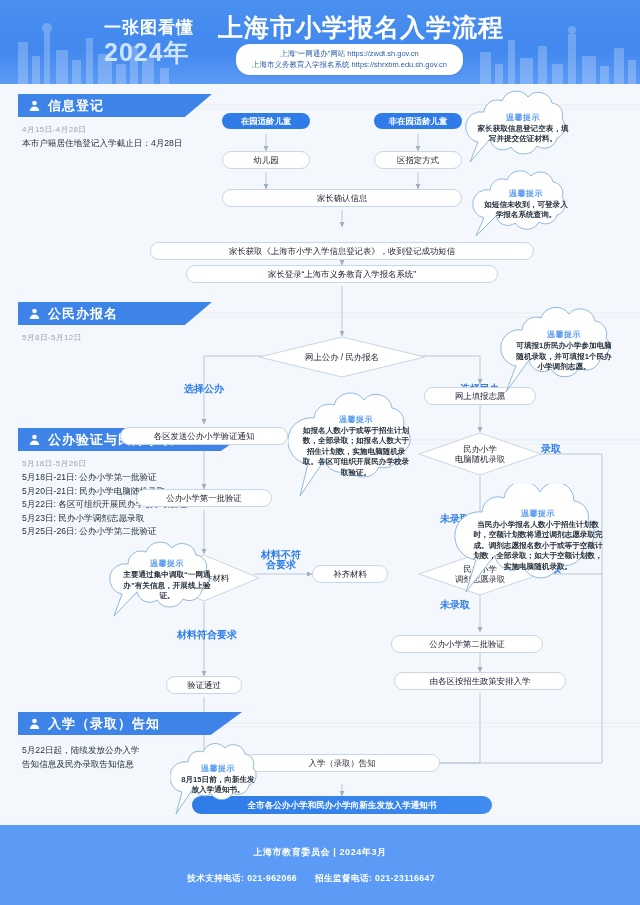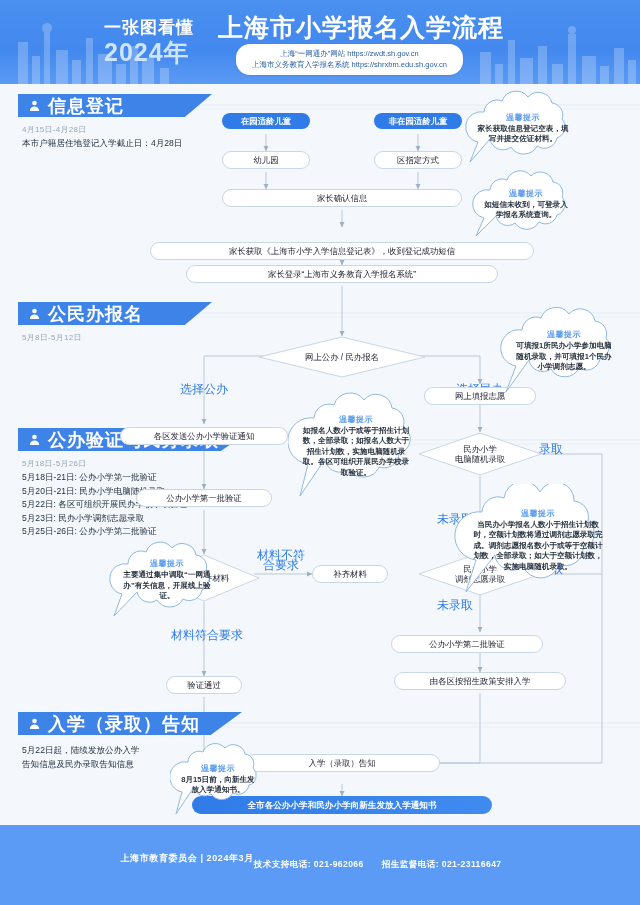--- a/index.html
+++ b/index.html
@@ -34,21 +34,21 @@
   
   .canvas{position:absolute;left:0;top:84px;width:640px;height:741px;background:#f4f8fd;}
   .flowsvg{position:absolute;left:0;top:0;width:640px;height:741px;}
 
   
   .banner{
     position:absolute;height:23px;
     background:#3d83e8;
     display:flex;align-items:center;
     padding-left:10px;
-    color:#fff;font-size:18px;font-weight:bold;letter-spacing:1px;
+    color:#fff;font-size:13px;font-weight:bold;letter-spacing:1px;
     clip-path:polygon(0 0,100% 0,86% 100%,0 100%);
     padding-right:34px;
   }
   .banner .b-ico{
     width:13px;height:13px;margin-right:7px;display:inline-block;position:relative;flex:none;
   }
   .banner .b-ico svg{display:block;}
   .sec-dates{position:absolute;font-size:8px;color:#9aa6b5;letter-spacing:.3px;}
   .sec-body{position:absolute;font-size:8.6px;color:#1f2b38;line-height:13.5px;}
 
@@ -64,40 +64,40 @@
   }
   .node.pill-blue2{
     background:linear-gradient(90deg,#2f7ce8,#3f8bf0);border:none;color:#fff;font-weight:bold;border-radius:11px;
   }
   .diamond-label{
     position:absolute;display:flex;align-items:center;justify-content:center;
     text-align:center;font-size:8.4px;color:#223;line-height:10.5px;
     pointer-events:none;
   }
   .edge-label{
-    position:absolute;font-size:12px;color:#2f7ce8;font-weight:normal;line-height:10px;text-align:center;
+    position:absolute;font-size:10px;color:#2f7ce8;font-weight:bold;line-height:10px;text-align:center;
   }
 
   
   .cloud{position:absolute;}
   .cloud svg{position:absolute;left:0;top:0;}
   .cloud .ctext{
     position:absolute;left:0;top:0;width:100%;height:100%;
     box-sizing:border-box;
     display:flex;flex-direction:column;align-items:center;justify-content:center;
     padding:9px 12px;
   }
   .cloud .ctitle{font-size:8px;color:#5b9bf0;font-weight:bold;margin-bottom:1px;letter-spacing:.5px;}
   .cloud .cbody{font-size:7.6px;color:#2a3440;line-height:10.5px;text-align:center;font-weight:bold;}
 
   
   .footer{
     position:absolute;left:0;top:825px;width:640px;height:80px;
     background:#5b9bf5;
-    display:flex;align-items:center;justify-content:center;
+    display:flex;flex-direction:column;align-items:center;justify-content:center;
   }
   .f1{font-size:9px;color:#ffffff;font-weight:bold;letter-spacing:.6px;margin-bottom:14px;}
   .f2{font-size:8.6px;color:#ffffff;font-weight:bold;letter-spacing:.4px;}
   .f2 span{margin-right:18px;}
 </style>
 </head>
 <body>
 
 <div class="page">
 

